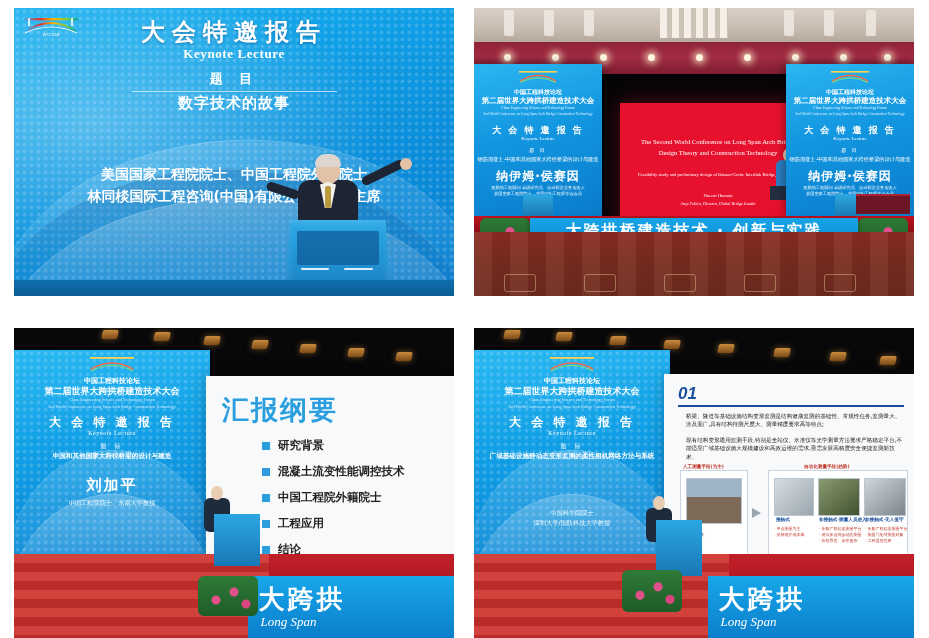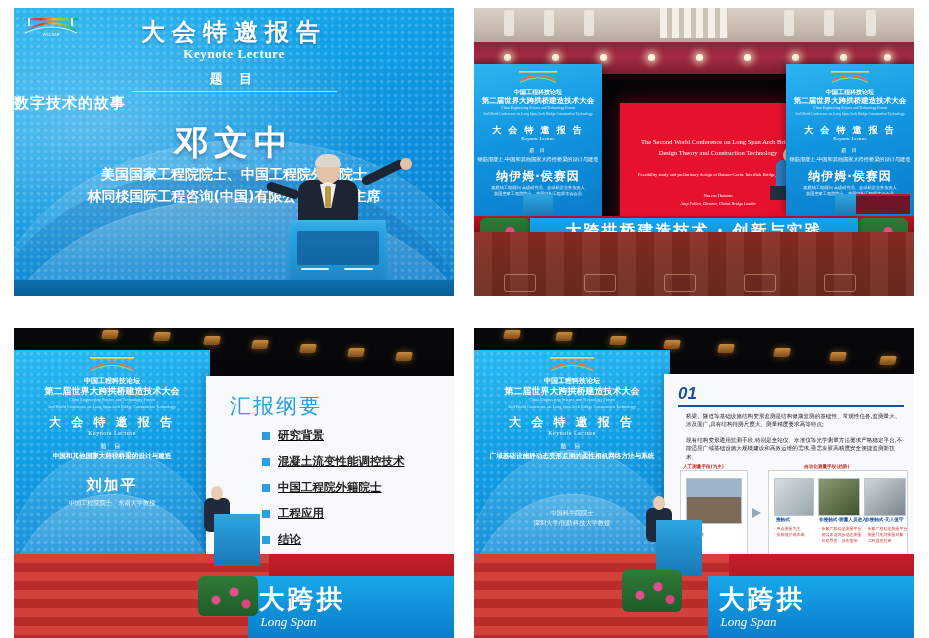--- a/index.html
+++ b/index.html
@@ -38,21 +38,21 @@
   
   .p1 .logo{left:6px;top:5px;}
   .p1-title{position:absolute;left:0;right:0;top:8px;text-align:center;color:#fff;
     font-size:24px;font-weight:700;letter-spacing:7px;
     text-shadow:0 1px 3px rgba(0,60,110,.45);}
   .p1-sub{position:absolute;left:0;right:0;top:38px;text-align:center;color:#fff;
     font-size:13px;font-weight:700;letter-spacing:.6px;}
   .p1-tm{position:absolute;left:0;right:0;top:62px;text-align:center;color:#fff;
     font-size:13px;font-weight:700;letter-spacing:6px;}
   .p1-rule{position:absolute;left:118px;width:205px;top:83px;height:1px;background:rgba(255,255,255,.65);}
-  .p1-topic{position:absolute;left:0;right:0;top:86px;text-align:left;color:#fff;
+  .p1-topic{position:absolute;left:0;right:0;top:86px;text-align:center;color:#fff;
     font-size:15px;font-weight:700;letter-spacing:1px;}
   .p1-name{position:absolute;left:0;right:0;top:112px;text-align:center;color:#fff;
     font-size:34px;font-weight:700;letter-spacing:6px;text-shadow:0 2px 5px rgba(0,50,100,.5);}
   .p1-aff1{position:absolute;left:0;right:0;top:158px;text-align:center;color:#fff;font-size:14px;font-weight:700;}
   .p1-aff2{position:absolute;left:0;right:0;top:180px;text-align:center;color:#fff;font-size:14px;font-weight:700;}
 
   
   .p1-speaker{position:absolute;right:78px;bottom:36px;width:96px;height:104px;}
   .sp-head{position:absolute;left:50%;top:0;width:24px;height:28px;margin-left:-12px;border-radius:50% 50% 45% 45%;background:#e3c3a7;}
   .sp-hair{position:absolute;left:50%;top:-2px;width:26px;height:13px;margin-left:-13px;border-radius:13px 13px 3px 3px;background:#ddd6cf;}
@@ -150,22 +150,22 @@
   .bs-l3{position:absolute;left:0;right:0;top:47px;text-align:center;color:#d9f1ff;font-size:4.2px;}
   .bs-l4{position:absolute;left:0;right:0;top:54px;text-align:center;color:#d9f1ff;font-size:4.2px;}
   .bs-kn{position:absolute;left:0;right:0;top:64px;text-align:center;color:#fff;font-size:12px;font-weight:700;letter-spacing:3px;}
   .bs-kne{position:absolute;left:0;right:0;top:80px;text-align:center;color:#fff;font-size:6px;letter-spacing:.5px;}
   .bs-tm{position:absolute;left:0;right:0;top:92px;text-align:center;color:#fff;font-size:6px;letter-spacing:3px;}
   .bs-topic{position:absolute;left:2px;right:2px;top:102px;text-align:center;color:#fff;font-size:6.6px;line-height:1.45;font-weight:700;}
   .bs-name{position:absolute;left:0;right:0;text-align:center;color:#fff;font-size:15px;font-weight:700;letter-spacing:2px;}
   .bs-aff{position:absolute;left:0;right:0;text-align:center;color:#f0faff;font-size:6.2px;line-height:1.6;}
 
   
-  .s3-title{position:absolute;left:24px;top:16px;color:#2a9ede;font-size:21px;font-weight:400;letter-spacing:2px;}
-  .s3-list{position:absolute;left:56px;top:52px;text-decoration:underline;}
+  .s3-title{position:absolute;left:16px;top:16px;color:#2a9ede;font-size:27px;font-weight:700;letter-spacing:2px;}
+  .s3-list{position:absolute;left:56px;top:62px;}
   .s3-item{display:flex;align-items:center;margin-bottom:11px;}
   .s3-bullet{width:8px;height:8px;background:#2a9ede;margin-right:8px;flex:none;}
   .s3-text{color:#222;font-size:11.5px;font-weight:700;white-space:nowrap;}
 
   
   .s4-num{position:absolute;left:14px;top:10px;color:#1b4f9b;font-size:17px;font-weight:700;font-style:italic;}
   .s4-title{position:absolute;left:44px;top:12px;color:#c0392b;font-size:12px;font-weight:700;}
   .s4-rule{position:absolute;left:14px;right:10px;top:31px;height:2px;background:#1b4f9b;}
   .s4-b{position:absolute;color:#222;font-size:5.6px;line-height:1.5;}
   .s4-box{position:absolute;border:1px solid #c9d4de;background:#fff;}
@@ -209,21 +209,20 @@
         <rect x="51" y="5" width="2" height="8" fill="#ffffff" opacity=".8"></rect>
         <text x="31" y="23" font-size="4" fill="#ffffff" text-anchor="middle" font-family="DejaVu Sans" opacity=".9">WCLSAB</text>
       </svg>
     </div>
 
     <div class="p1-title cn">大会特邀报告</div>
     <div class="p1-sub serif">Keynote Lecture</div>
     <div class="p1-tm cn">题 目</div>
     <div class="p1-rule"></div>
     <div class="p1-topic cn">数字技术的故事</div>
-    <div class="p1-name cn">邓文中</div>
     <div class="p1-aff1 cn">美国国家工程院院士、中国工程院外籍院士</div>
     <div class="p1-aff2 cn">林同棪国际工程咨询(中国)有限公司董事会主席</div>
 
     <div class="p1-speaker">
       <div class="sp-body"></div>
         <div class="sp-head"></div>
         <div class="sp-hair"></div>
       <div class="sp-shirt"></div>
         <div class="sp-tie"></div>
       <div class="sp-armL"></div>

